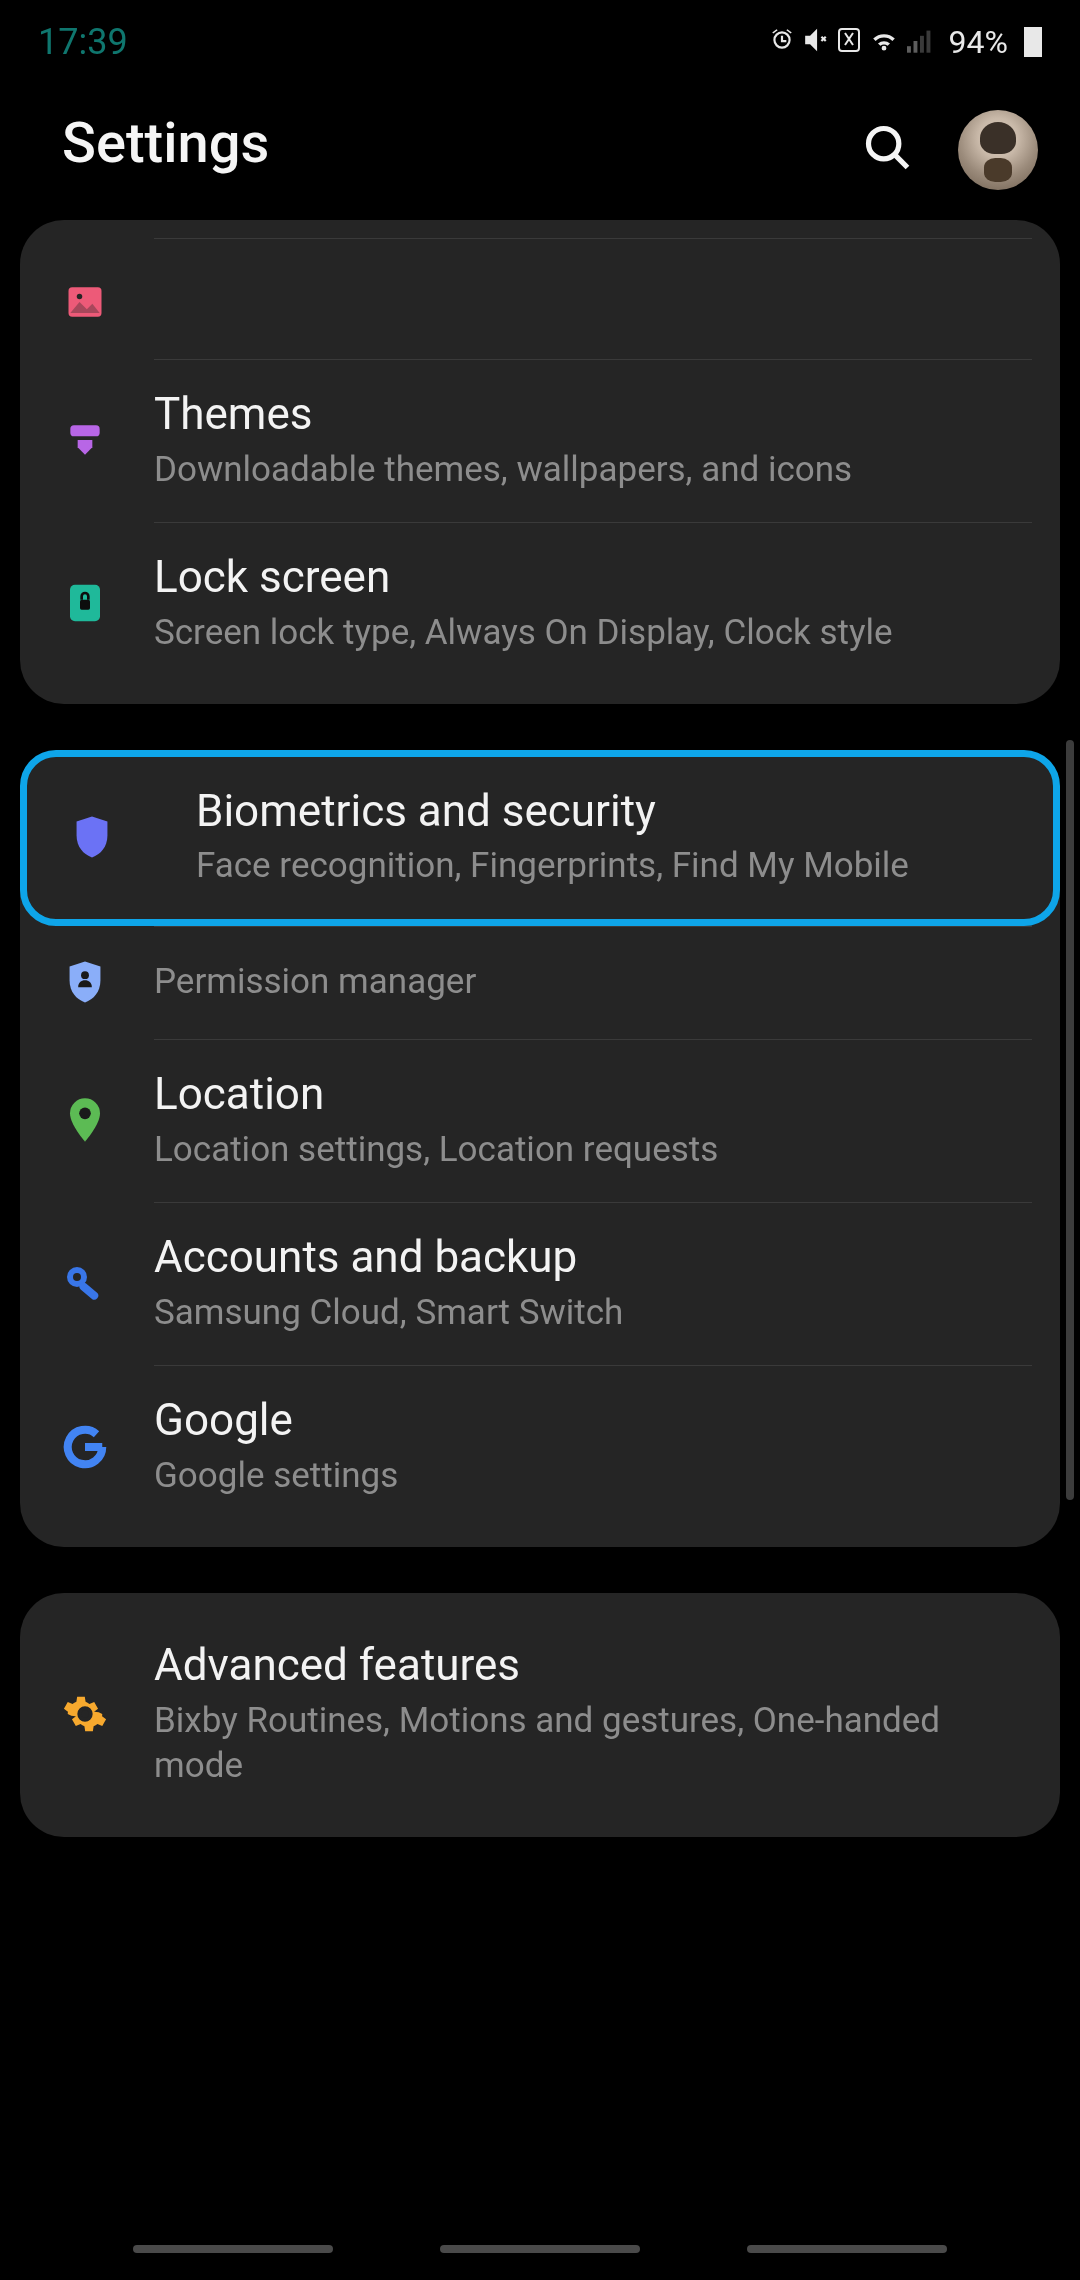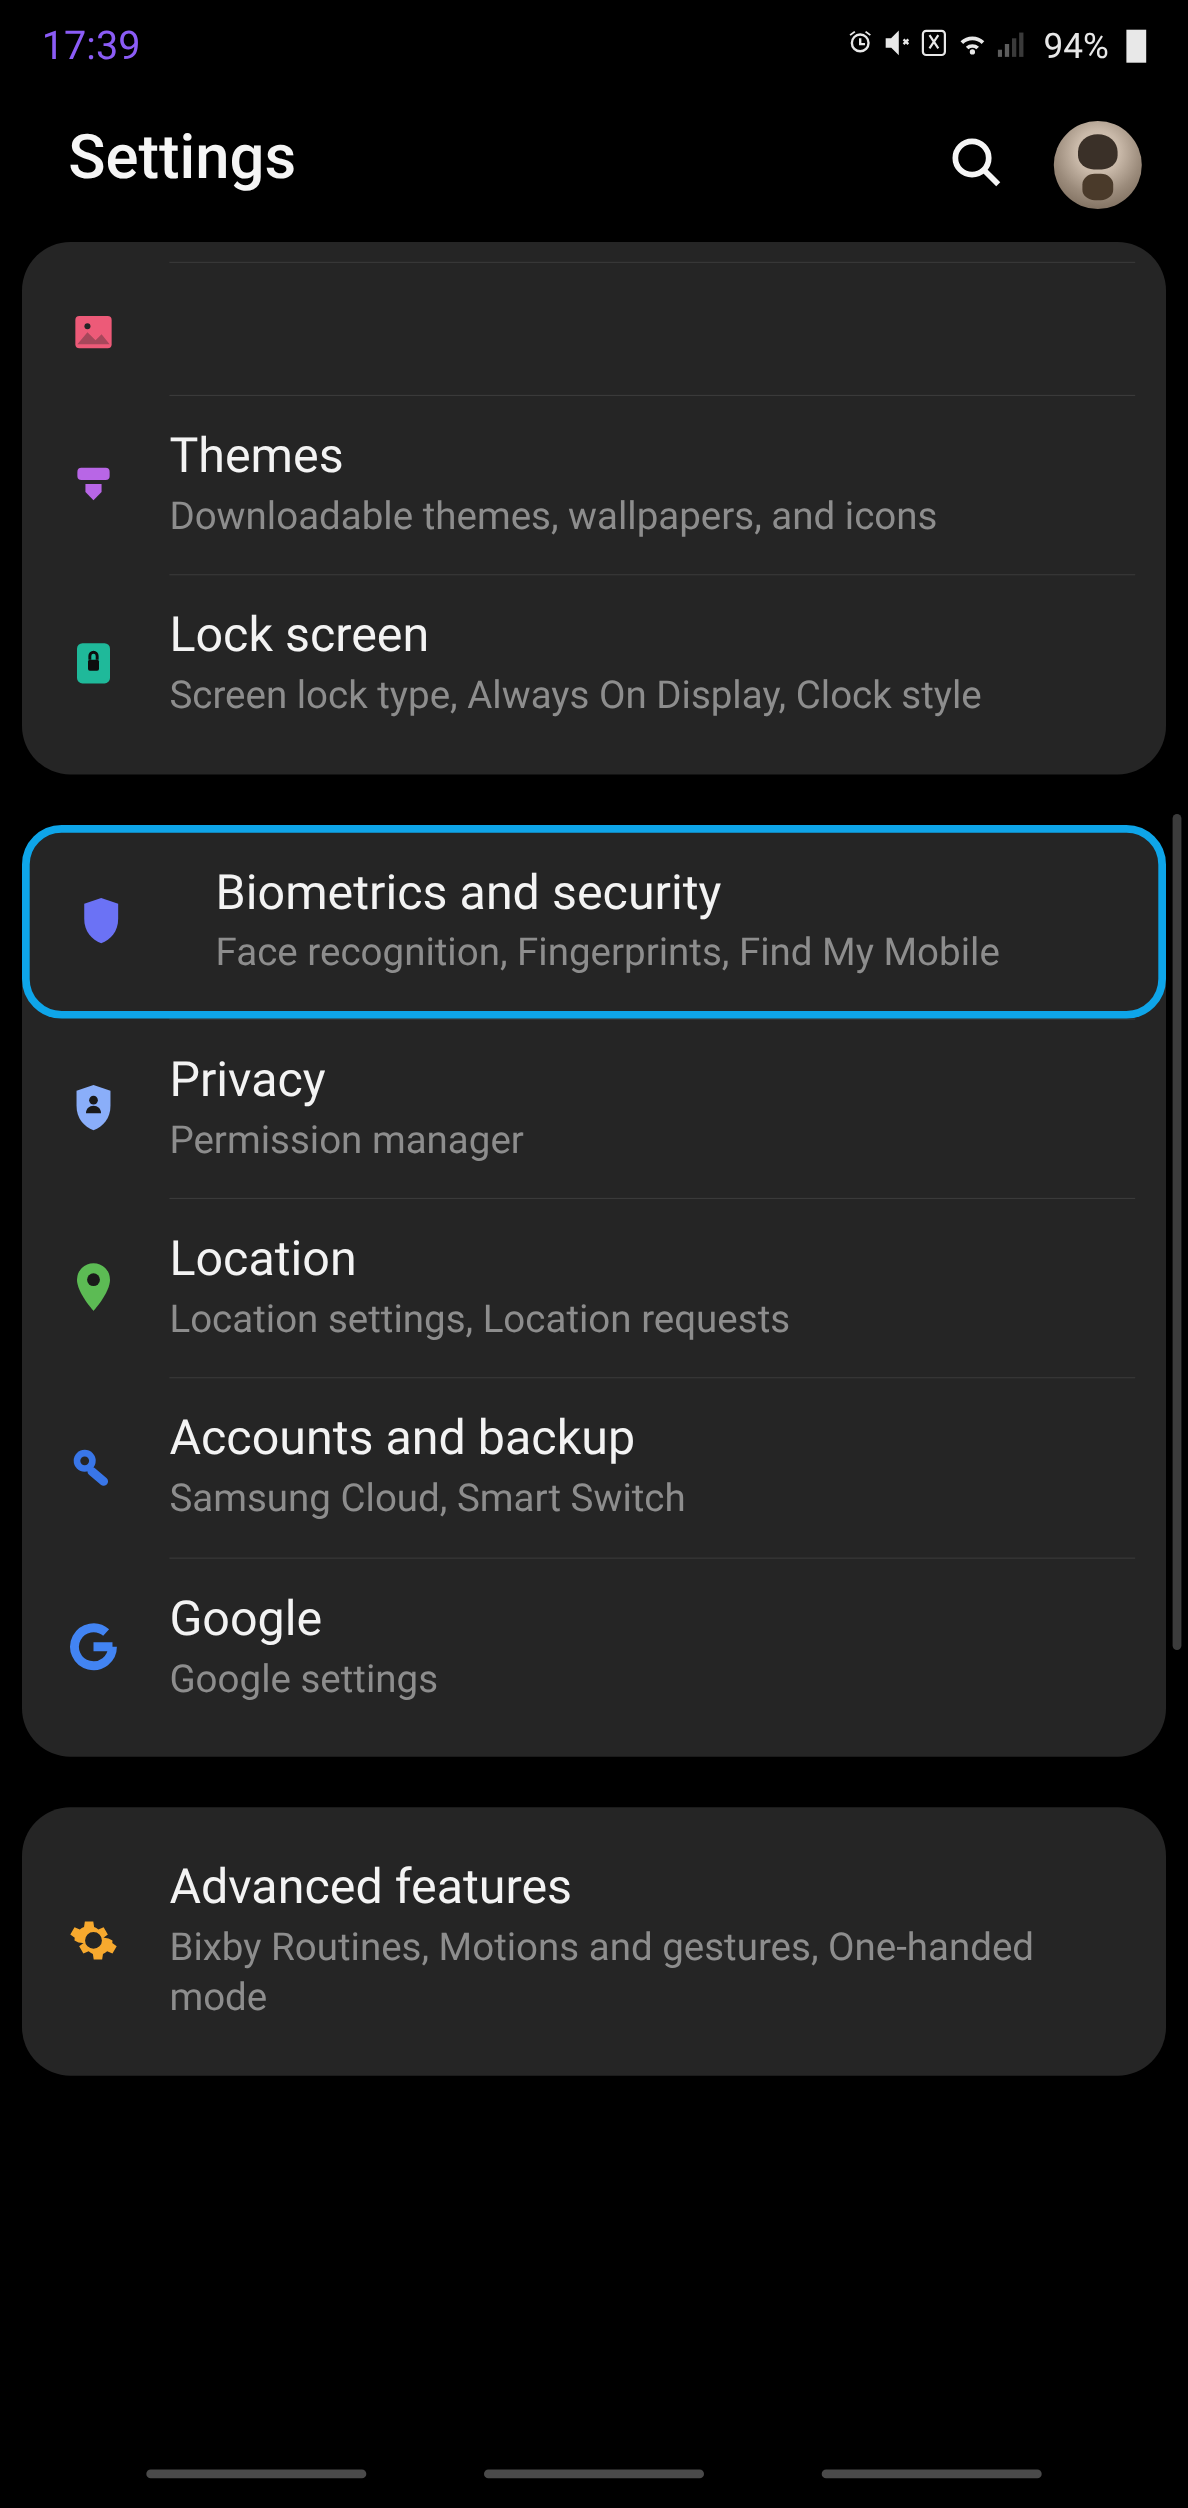--- a/index.html
+++ b/index.html
@@ -15,21 +15,21 @@
     .status-bar {
       display: flex;
       justify-content: space-between;
       align-items: center;
       padding: 20px 38px 16px 38px;
       height: 80px;
     }
     .status-time {
       font-size: 36px;
       font-weight: 400;
-      color: #8b5cf6;
+      color: #0f766e;
     }
     .status-right {
       display: flex;
       align-items: center;
       gap: 12px;
       font-size: 30px;
       color: #e8e8e8;
     }
     .status-icons { display: flex; gap: 8px; align-items: center; }
     .battery-pct { font-size: 32px; margin-left: 4px; }
@@ -276,21 +276,20 @@
     <div class="divider"></div>
     <div class="item">
       <div class="item-icon">
         <svg class="ic" width="42" height="48" viewBox="0 0 24 28" fill="#8aaef9">
             <path d="M12 2l9 3v8c0 7-4 11-9 13-5-2-9-6-9-13V5z"></path>
             <circle cx="12" cy="10" r="2.3" fill="#1a1a1a"></circle>
             <path d="M8 17c0-2.5 1.8-4 4-4s4 1.5 4 4" fill="#1a1a1a"></path>
           </svg>
       </div>
       <div class="item-body">
-        <div class="item-title">Privacy</div>
         <div class="item-sub">Permission manager</div>
       </div>
     </div>
     <div class="divider"></div>
     <div class="item">
       <div class="item-icon">
         <svg class="ic" width="40" height="50" viewBox="0 0 24 30" fill="#5cbb54">
             <path d="M12 2a9 9 0 00-9 9c0 7 9 17 9 17s9-10 9-17a9 9 0 00-9-9z"></path>
             <circle cx="12" cy="11" r="3.5" fill="#1a1a1a"></circle>
           </svg>

